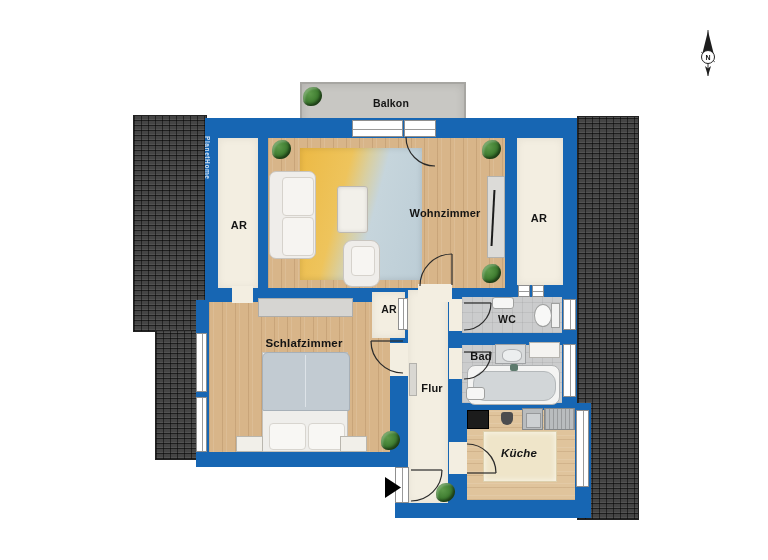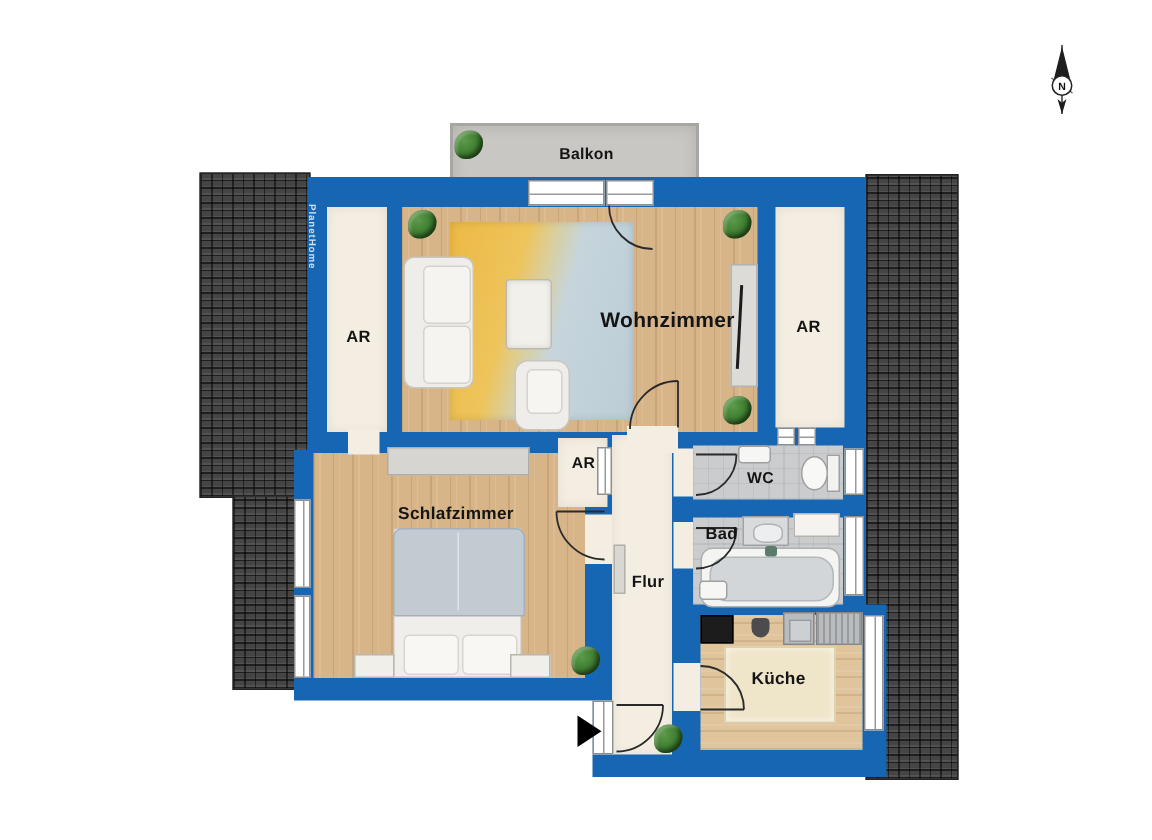--- a/index.html
+++ b/index.html
@@ -158,25 +158,25 @@
       <line x1="708" y1="30" x2="708" y2="76" stroke="#333" stroke-width="1"></line>
       <polygon points="708,31 714,55 708,50 702,55" fill="#1e1e1e"></polygon>
       <polygon points="708,76 711,66 708,68.5 705,66" fill="#1e1e1e"></polygon>
       <line x1="701" y1="52" x2="715" y2="62" stroke="#555" stroke-width="0.8"></line>
       <circle cx="708" cy="57" r="6.5" fill="#fff" stroke="#222" stroke-width="1"></circle>
       <text id="compass-n" x="708" y="60" text-anchor="middle" font-size="7" font-weight="bold" fill="#111" font-family="Liberation Sans, sans-serif">N</text>
     </g>
   </svg>
 
   <div class="rlabel" style="left:391px;top:103px;font-size:10.5px;">Balkon</div>
-  <div class="rlabel" style="left:445px;top:213px;font-size:14px;">Wohnzimmer</div>
+  <div class="rlabel" style="left:445px;top:213px;font-size:11px;">Wohnzimmer</div>
   <div class="rlabel" style="left:239px;top:225px;">AR</div>
   <div class="rlabel" style="left:539px;top:218px;">AR</div>
   <div class="rlabel" style="left:389px;top:309px;font-size:10.5px;">AR</div>
   <div class="rlabel" style="left:304px;top:343px;font-size:11.5px;">Schlafzimmer</div>
   <div class="rlabel" style="left:432px;top:388px;">Flur</div>
   <div class="rlabel" style="left:507px;top:319px;font-size:10.5px;">WC</div>
   <div class="rlabel" style="left:481px;top:356px;">Bad</div>
-  <div class="rlabel" style="left:519px;top:453px;font-size:11.5px;">Küche</div>
+  <div class="rlabel" style="left:519px;top:453px;font-size:11.5px;font-style:italic;">Küche</div>
 
   <div class="brand" style="left:204px;top:136px;height:70px;">PlanetHome</div>
 
 </div>
 
 </body></html>

